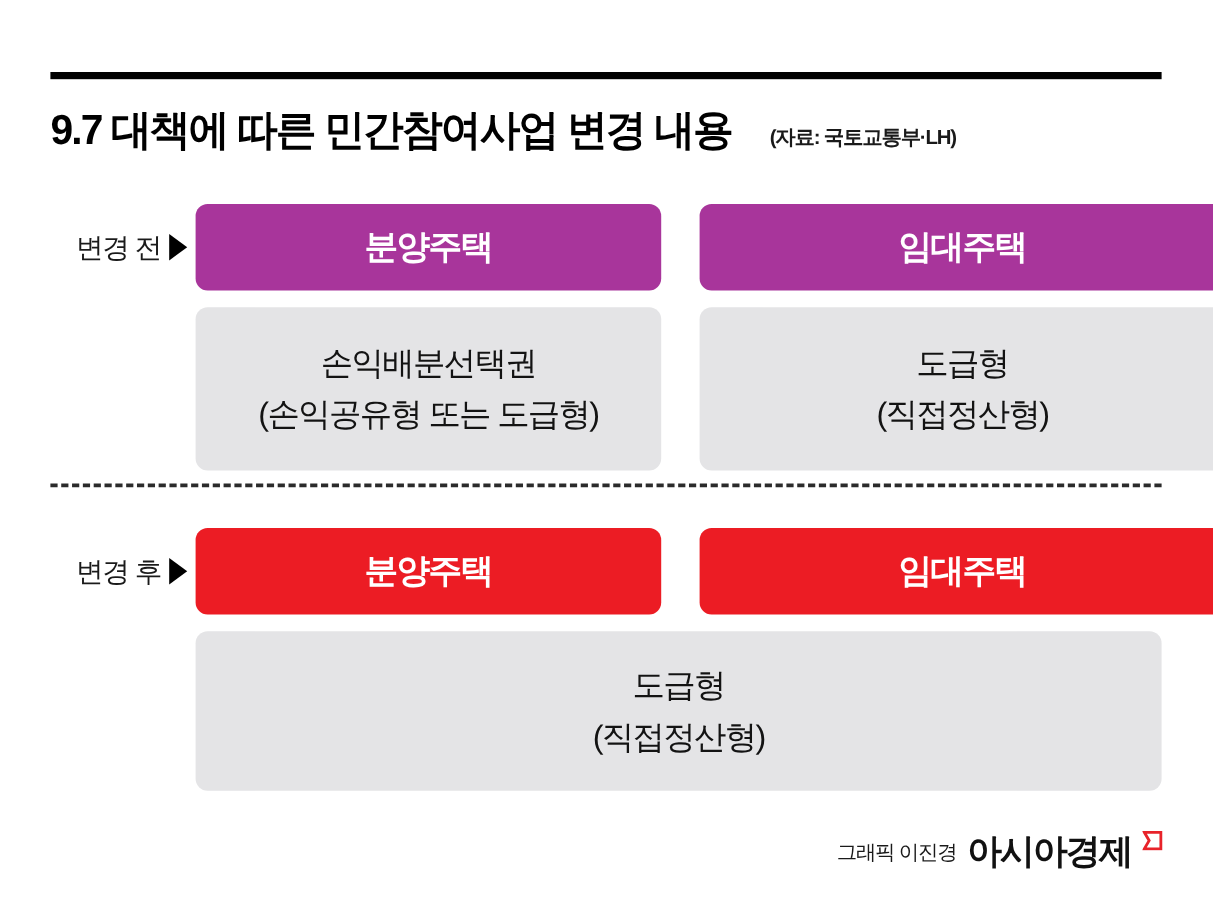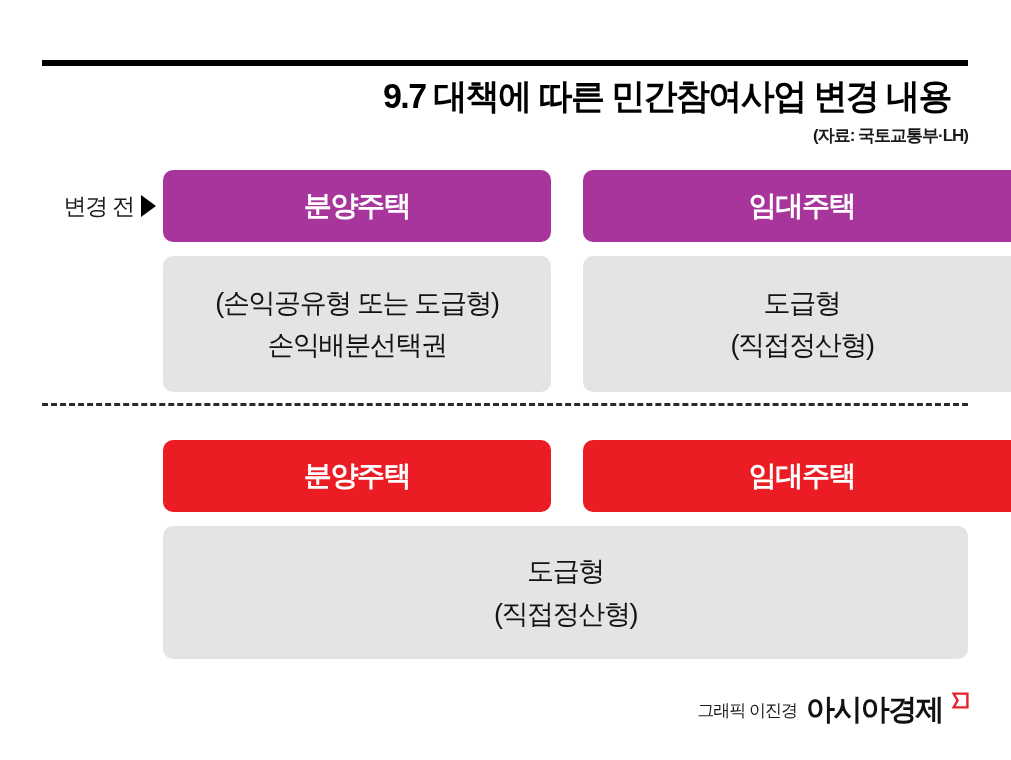--- a/index.html
+++ b/index.html
@@ -15,21 +15,21 @@
   .canvas { position:relative; width:1011px; height:760px; }
 
   
   .rule-top {
     position:absolute; left:42px; top:60px;
     width:926px; height:6px; background:#000000;
   }
   .title-row {
     position:absolute; left:42px; top:78px;
     width:926px; height:48px;
-    display:flex; align-items:flex-end; gap:14px;flex-direction:column;
+    display:flex; align-items:flex-end; gap:14px;
   }
   .title-main {
     font-size:35px; font-weight:700; letter-spacing:-1.6px;
     color:#000000; line-height:1; white-space:nowrap;
     transform:scaleX(0.97); transform-origin:left bottom;
   }
   .title-source {
     font-size:17px; font-weight:700; letter-spacing:-1px;
     color:#1a1a1a; line-height:1; padding-bottom:3px; white-space:nowrap;
   }
@@ -121,37 +121,41 @@
 
     <div class="row-label">
       <span class="row-label-text">변경 전</span>
       <span class="tri"></span>
     </div>
 
     <div class="card-head head-purple col-left">
       <span class="card-head-text">분양주택</span>
     </div>
     <div class="card-body before-body col-left">
+      <span class="body-line">손익배분선택권</span>
       <span class="body-line">(손익공유형 또는 도급형)</span>
-      <span class="body-line">손익배분선택권</span>
     </div>
 
     <div class="card-head head-purple col-right">
       <span class="card-head-text">임대주택</span>
     </div>
     <div class="card-body before-body col-right">
       <span class="body-line">도급형</span>
       <span class="body-line">(직접정산형)</span>
     </div>
   </div>
 
   <div class="divider"></div>
 
   <div class="section sec-after">
 
+    <div class="row-label">
+      <span class="row-label-text">변경 후</span>
+      <span class="tri"></span>
+    </div>
 
     <div class="card-head head-red col-left">
       <span class="card-head-text">분양주택</span>
     </div>
 
     <div class="card-head head-red col-right">
       <span class="card-head-text">임대주택</span>
     </div>
 
     <div class="card-body after-body col-full">

